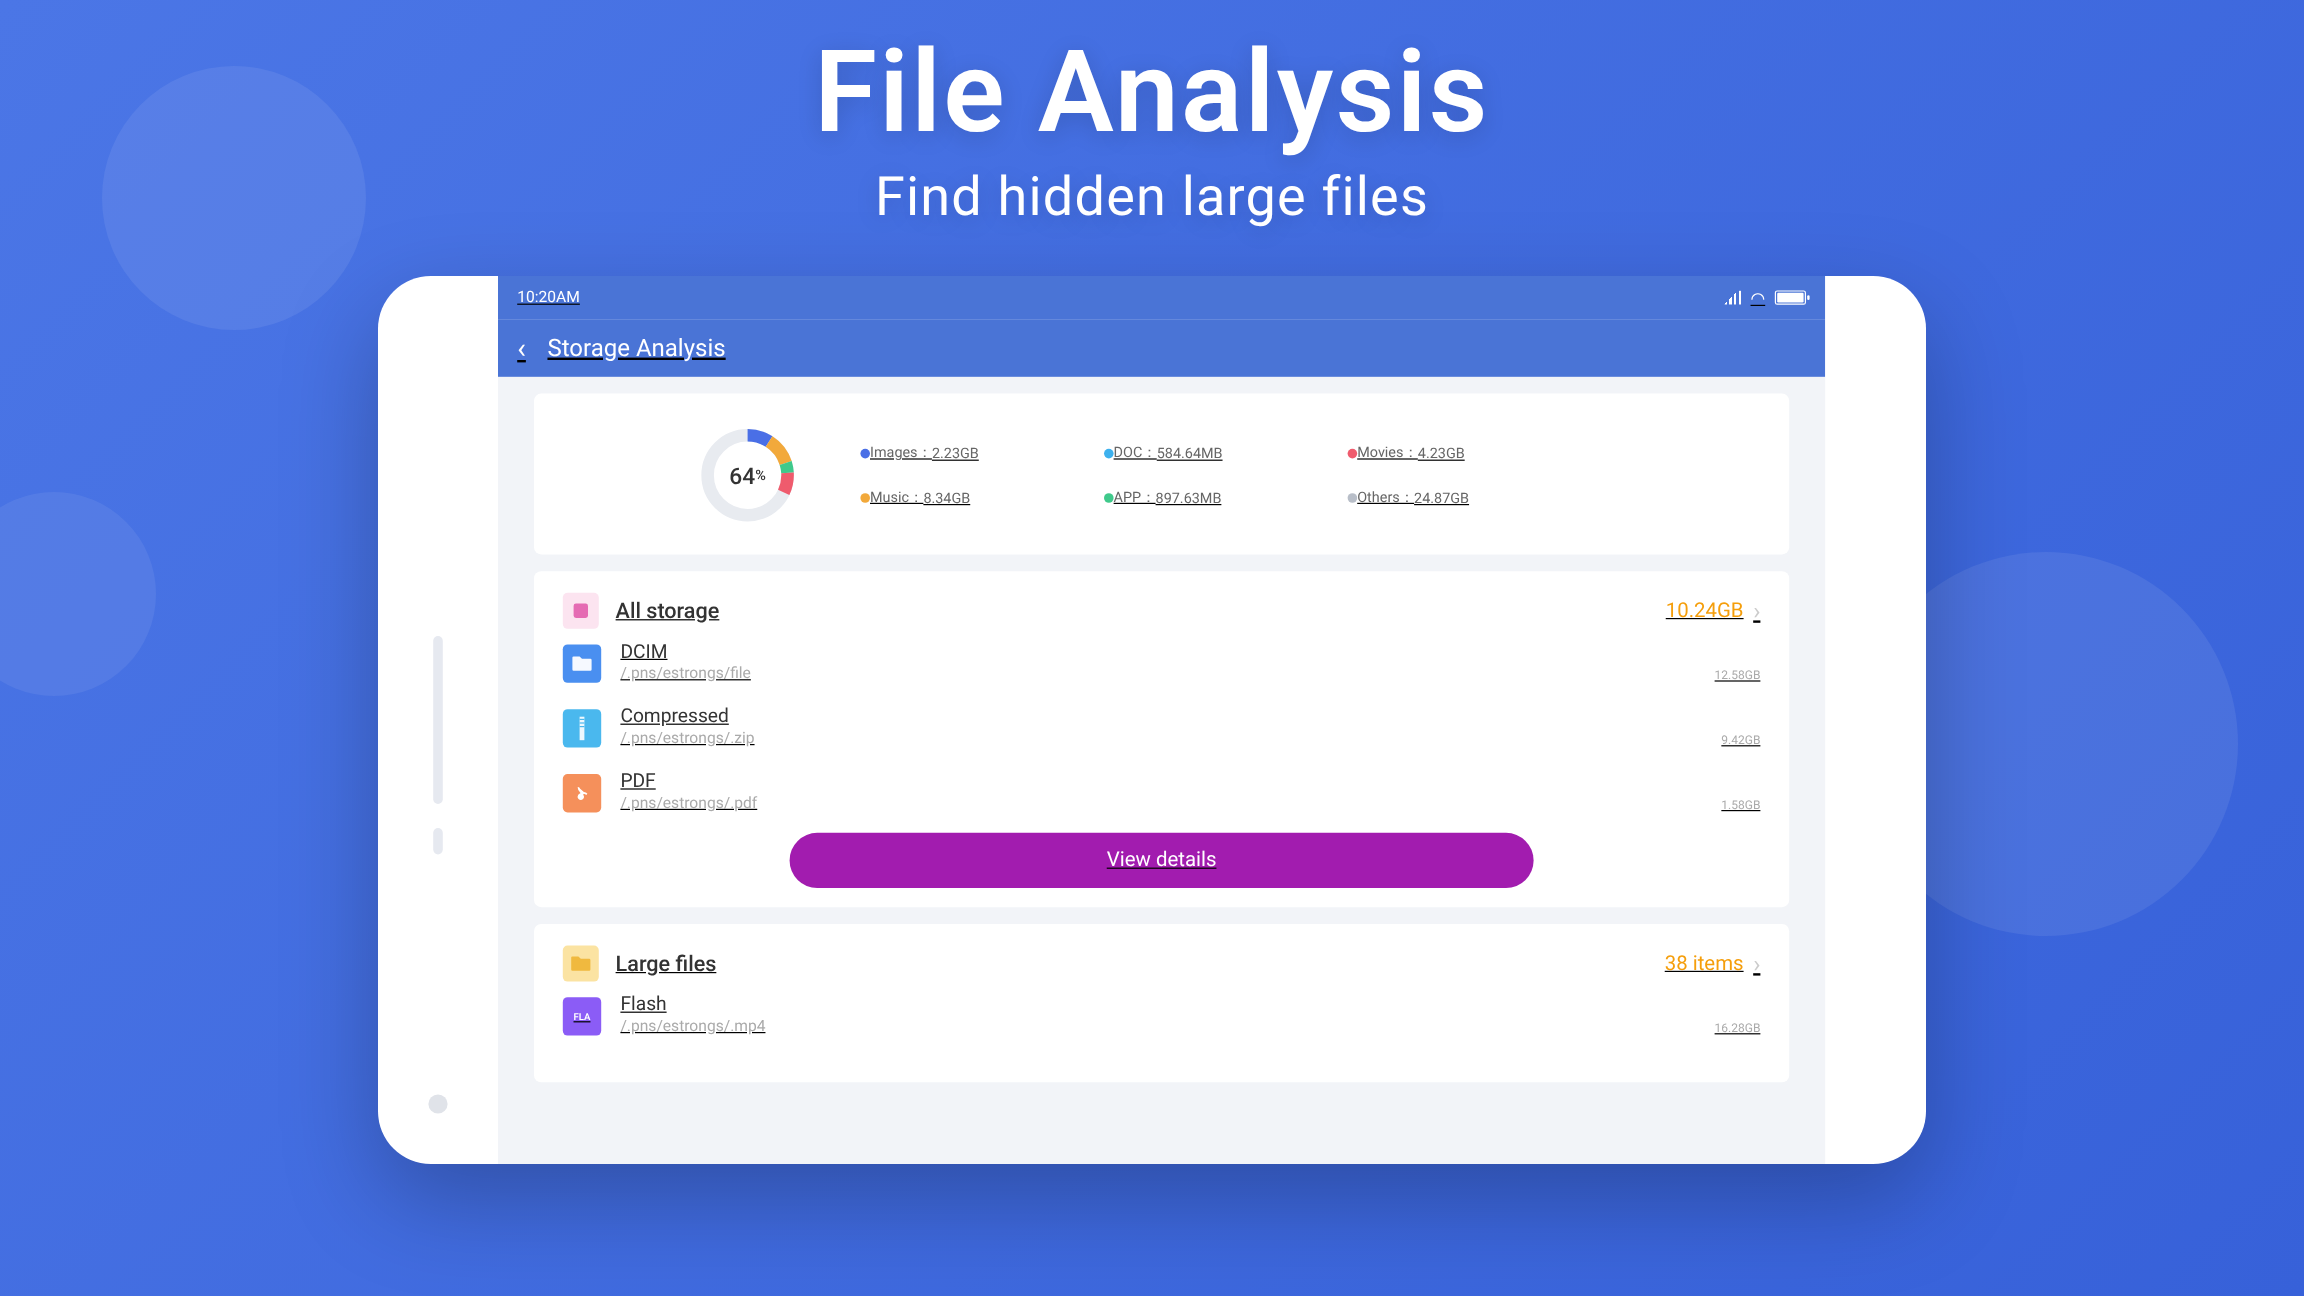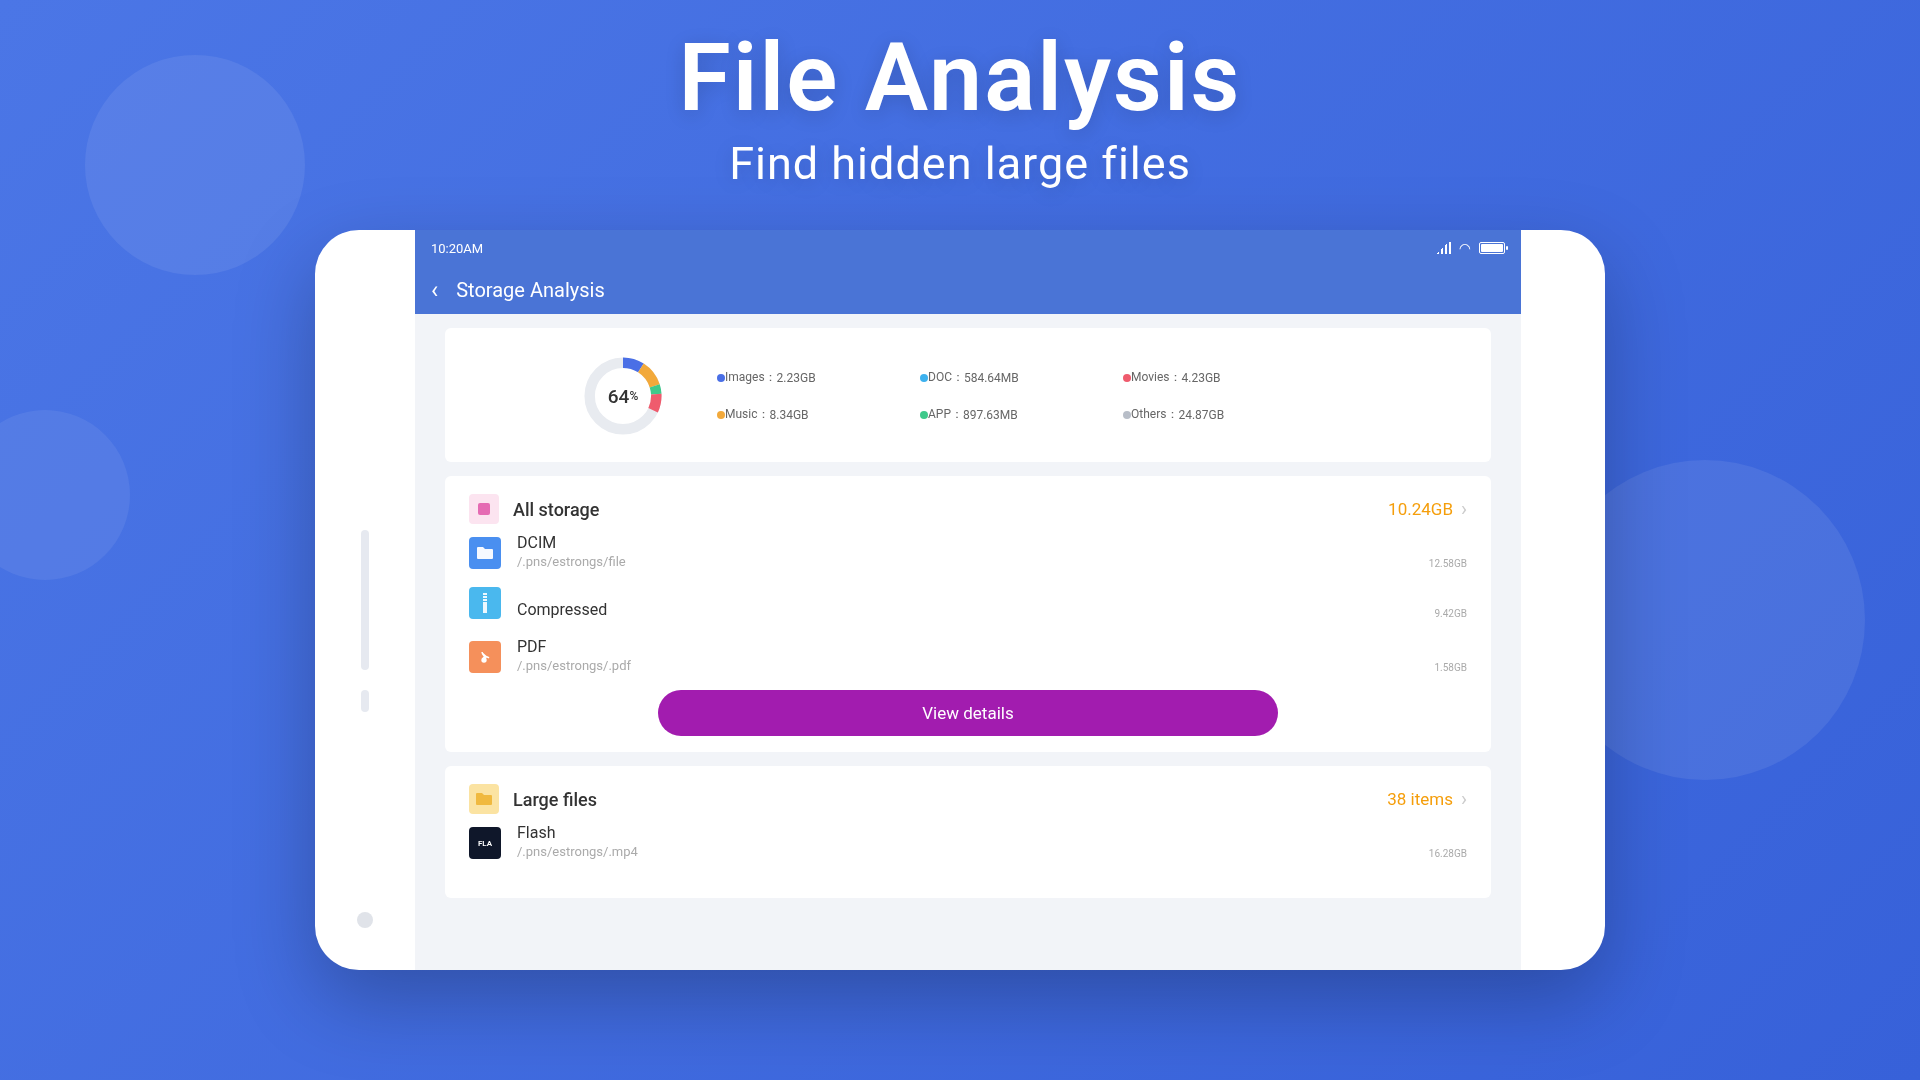--- a/index.html
+++ b/index.html
@@ -22,20 +22,21 @@
 .tablet {
   margin-top: 40px;
   width: 1290px;
   height: 740px;
   background: #fff;
   border-radius: 44px;
   box-shadow: 0 30px 80px rgba(0,0,0,0.25);
   display: flex;
   position: relative;
   overflow: hidden;
+  text-decoration: underline;
 }
 .tablet-left {
   width: 100px;
   display: flex;
   flex-direction: column;
   align-items: center;
   position: relative;
 }
 .speaker { position: absolute; top: 300px; width: 8px; height: 140px; background: #e6e9f0; border-radius: 4px; }
 .speaker2 { position: absolute; top: 760px; width: 8px; height: 22px; background: #e6e9f0; border-radius: 4px; }
@@ -89,21 +90,21 @@
 .chev-r { color: #ccc; font-size: 20px; }
 .sec-icon { width: 30px; height: 30px; border-radius: 4px; display: flex; align-items: center; justify-content: center; }
 .i-pink { background: #fce4f0; }
 .i-yellow { background: #fbe3a2; }
 
 .file-row { display: flex; align-items: flex-end; padding: 9px 0; cursor: pointer; }
 .file-icon { width: 32px; height: 32px; border-radius: 4px; margin-right: 16px; flex-shrink: 0; display:flex; align-items:center; justify-content:center; color:#fff; font-size: 10px; font-weight:600; }
 .fi-blue { background: #4a8ff0; }
 .fi-cyan { background: #4ab8ee; }
 .fi-orange { background: #f5905b; position: relative; }
-.fi-red { background: #0f172a; }
+.fi-red { background: #8b5cf6; }
 .file-text { flex: 1; }
 .file-name { font-size: 16px; color: #333; }
 .file-path { font-size: 13px; color: #aaa; margin-top: 2px; }
 .file-size { font-size: 10px; color: #aaa; }
 
 .view-btn {
   margin: 8px auto 0 auto;
   width: 620px; height: 46px;
   background: #a21caf; color: #fff;
   border: none; border-radius: 23px;
@@ -233,20 +234,21 @@
           <div class="file-icon fi-cyan">
               <svg width="10" height="20" viewBox="0 0 10 20">
                 <rect x="3" y="0" width="4" height="20" fill="#fff" opacity="0.9"></rect>
                 <rect x="3" y="2" width="4" height="1" fill="#4ab8ee"></rect>
                 <rect x="3" y="5" width="4" height="1" fill="#4ab8ee"></rect>
                 <rect x="3" y="8" width="4" height="1" fill="#4ab8ee"></rect>
               </svg>
             </div>
           <div class="file-text">
               <div class="file-name">Compressed</div>
+              <div class="file-path">/.pns/estrongs/.zip</div>
             </div>
           <div class="file-size">9.42GB</div>
         </div>
 
         <div class="file-row">
           <div class="file-icon fi-orange">
               <svg width="18" height="22" viewBox="0 0 18 22">
                 <path fill="#fff" d="M3 0h9l4 4v16a2 2 0 01-2 2H3a2 2 0 01-2-2V2a2 2 0 012-2z" opacity="0"></path>
                 <path fill="#fff" d="M6 6c0 3 4 5 4 8 0 1-1 2-2 2s-2-1-2-2c0-2 3-3 5-3 1 0 2 1 2 1" stroke="#fff" stroke-width="1.4"></path>
               </svg>

